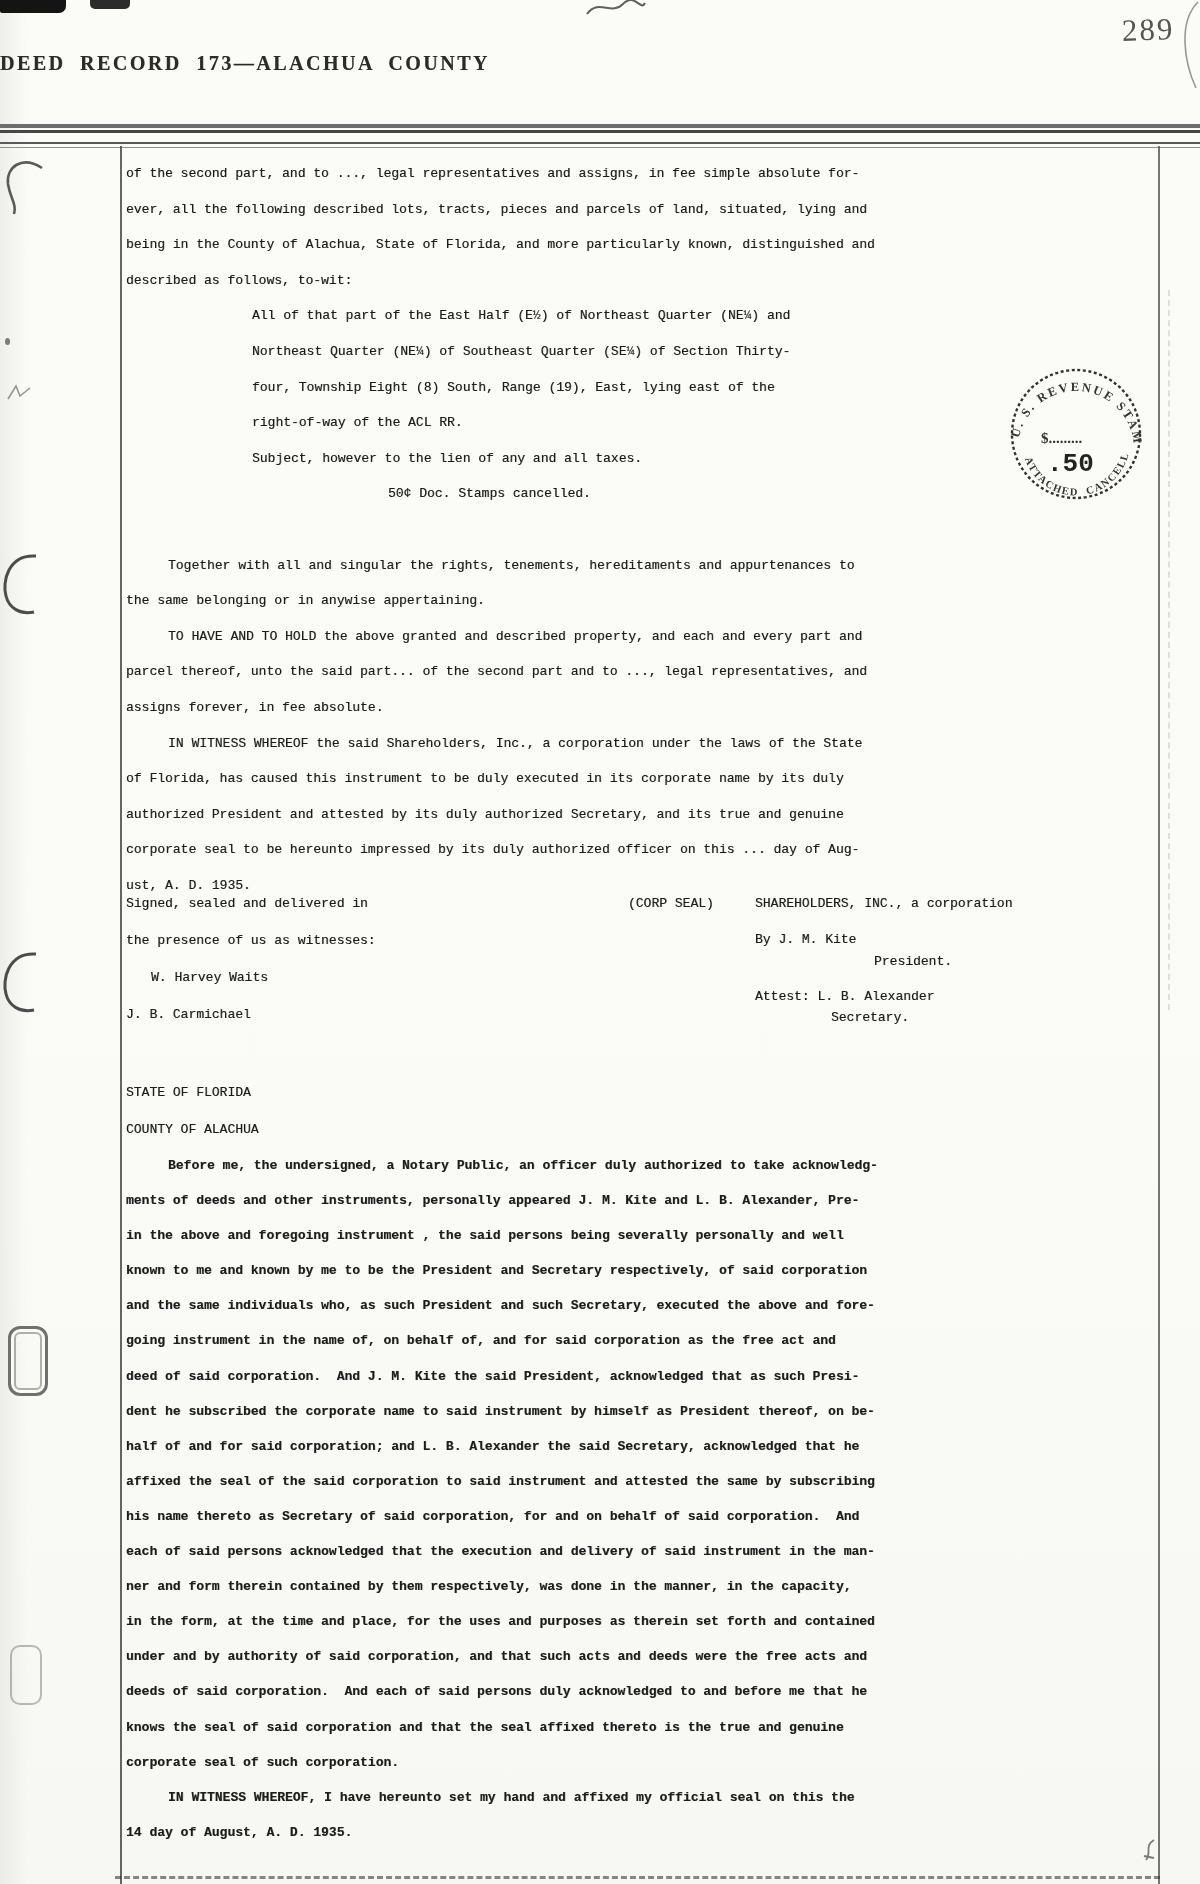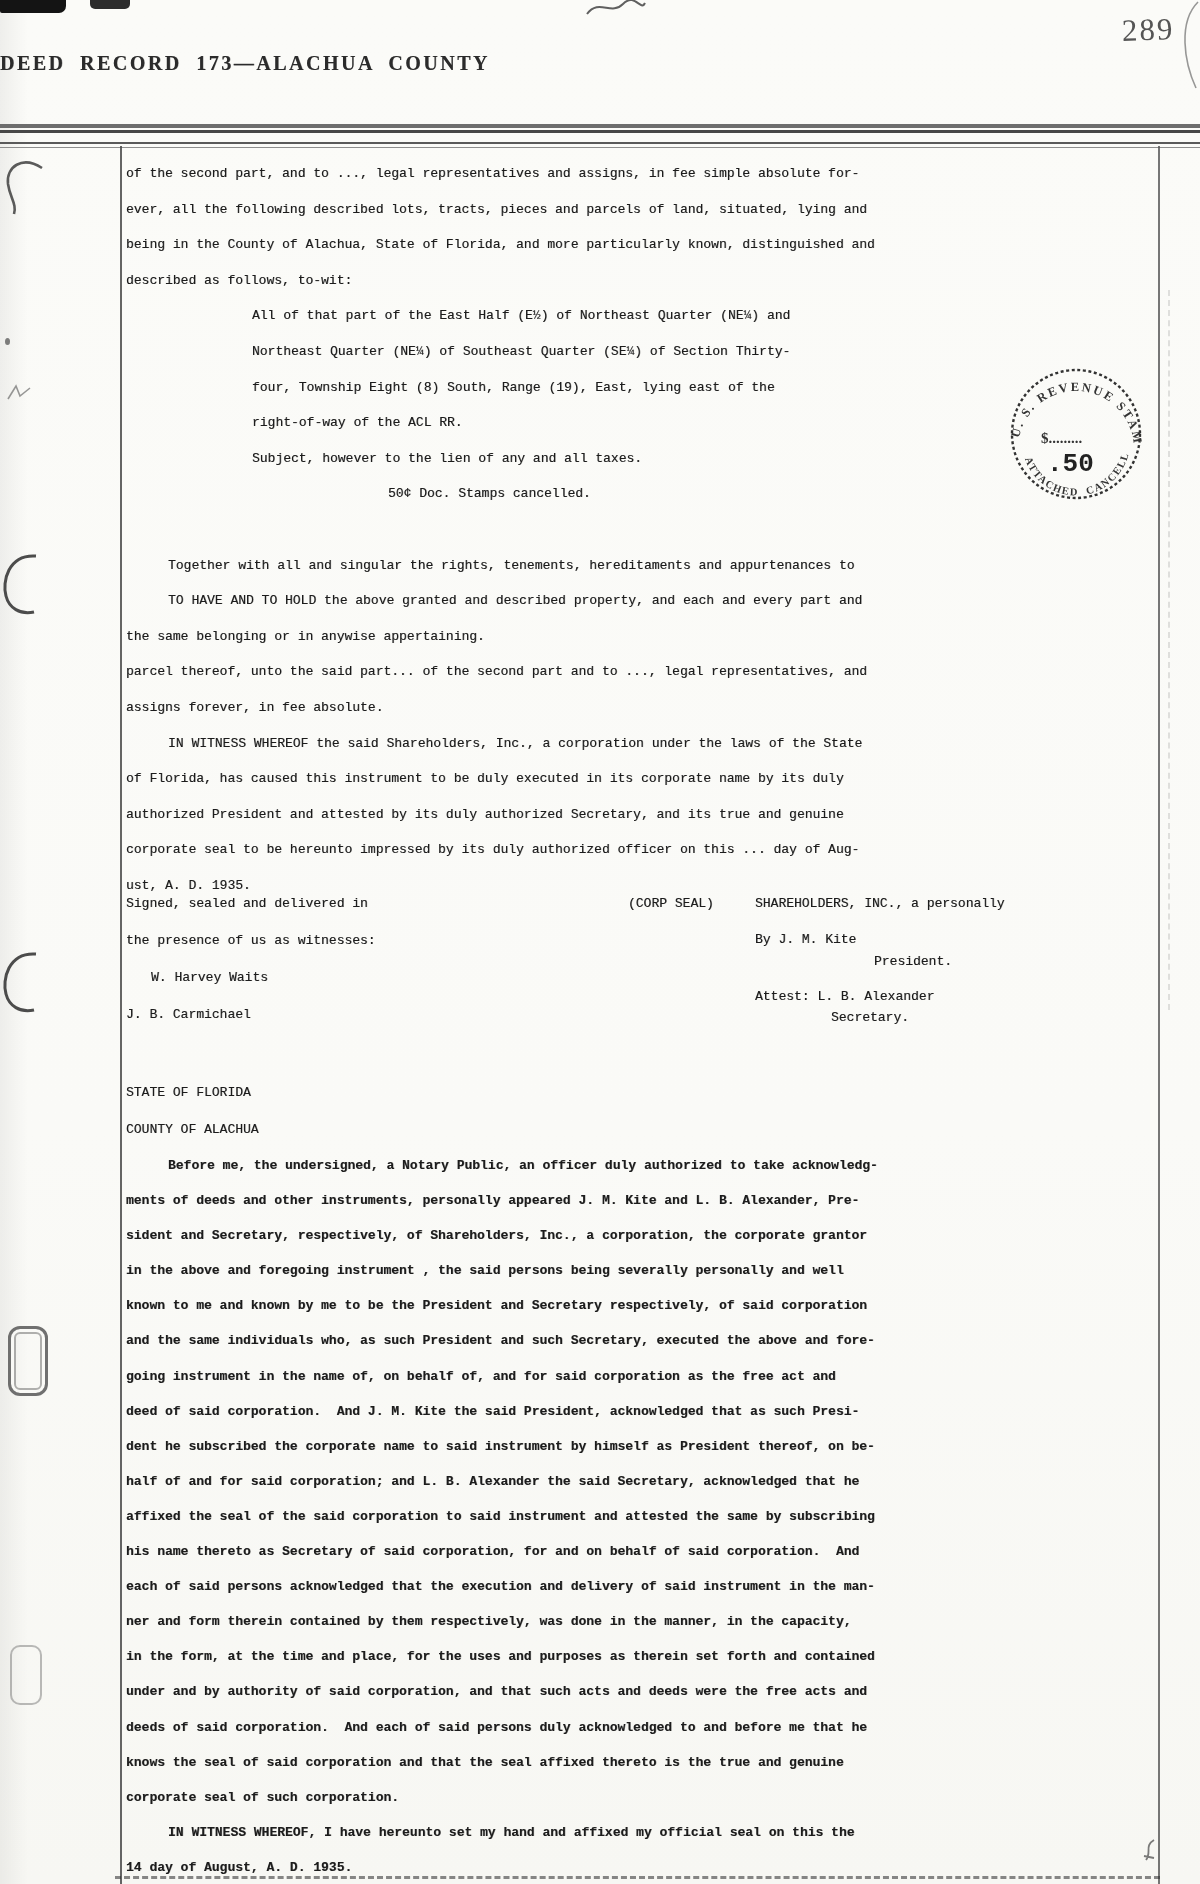--- a/index.html
+++ b/index.html
@@ -112,50 +112,49 @@
     <div class="tl">being in the County of Alachua, State of Florida, and more particularly known, distinguished and</div>
     <div class="tl">described as follows, to-wit:</div>
     <div class="tl ind-desc">All of that part of the East Half (E½) of Northeast Quarter (NE¼) and</div>
     <div class="tl ind-desc">Northeast Quarter (NE¼) of Southeast Quarter (SE¼) of Section Thirty-</div>
     <div class="tl ind-desc">four, Township Eight (8) South, Range (19), East, lying east of the</div>
     <div class="tl ind-desc">right-of-way of the ACL RR.</div>
     <div class="tl ind-desc">Subject, however to the lien of any and all taxes.</div>
     <div class="tl ind-stamp">50¢ Doc. Stamps cancelled.</div>
     <div class="tl"></div>
     <div class="tl ind-para">Together with all and singular the rights, tenements, hereditaments and appurtenances to</div>
+    <div class="tl">the same belonging or in anywise appertaining.</div>
     <div class="tl ind-para">TO HAVE AND TO HOLD the above granted and described property, and each and every part and</div>
-    <div class="tl">the same belonging or in anywise appertaining.</div>
     <div class="tl">parcel thereof, unto the said part... of the second part and to ..., legal representatives, and</div>
     <div class="tl">assigns forever, in fee absolute.</div>
     <div class="tl ind-para">IN WITNESS WHEREOF the said Shareholders, Inc., a corporation under the laws of the State</div>
     <div class="tl">of Florida, has caused this instrument to be duly executed in its corporate name by its duly</div>
     <div class="tl">authorized President and attested by its duly authorized Secretary, and its true and genuine</div>
     <div class="tl">corporate seal to be hereunto impressed by its duly authorized officer on this ... day of Aug-</div>
     <div class="tl">ust, A. D. 1935.</div>
   </div>
 
   <div class="sig-block typ">
     <span style="left:0;top:0;">Signed, sealed and delivered in</span>
     <span style="left:502px;top:0;">(CORP SEAL)</span>
-    <span style="left:629px;top:0;">SHAREHOLDERS, INC., a personally</span>
+    <span style="left:629px;top:0;">SHAREHOLDERS, INC., a corporation</span>
     <span style="left:0;top:37px;">the presence of us as witnesses:</span>
     <span style="left:629px;top:36px;">By J. M. Kite</span>
     <span style="left:748px;top:58px;">President.</span>
     <span style="left:16px;top:74px;margin-left:9px;">W. Harvey Waits</span>
     <span style="left:629px;top:93px;">Attest: L. B. Alexander</span>
     <span style="left:705px;top:114px;">Secretary.</span>
     <span style="left:0;top:111px;">J. B. Carmichael</span>
   </div>
 
   <div class="col-b typ">
     <div class="hd">STATE OF FLORIDA</div>
     <div class="hd">COUNTY OF ALACHUA</div>
     <div class="tl ind-para">Before me, the undersigned, a Notary Public, an officer duly authorized to take acknowledg-</div>
     <div class="tl">ments of deeds and other instruments, personally appeared J. M. Kite and L. B. Alexander, Pre-</div>
-    <div class="tl">sident and Secretary, respectively, of Shareholders, Inc., a corporation, the corporate grantor</div>
     <div class="tl">in the above and foregoing instrument , the said persons being severally personally and well</div>
     <div class="tl">known to me and known by me to be the President and Secretary respectively, of said corporation</div>
     <div class="tl">and the same individuals who, as such President and such Secretary, executed the above and fore-</div>
     <div class="tl">going instrument in the name of, on behalf of, and for said corporation as the free act and</div>
     <div class="tl">deed of said corporation.  And J. M. Kite the said President, acknowledged that as such Presi-</div>
     <div class="tl">dent he subscribed the corporate name to said instrument by himself as President thereof, on be-</div>
     <div class="tl">half of and for said corporation; and L. B. Alexander the said Secretary, acknowledged that he</div>
     <div class="tl">affixed the seal of the said corporation to said instrument and attested the same by subscribing</div>
     <div class="tl">his name thereto as Secretary of said corporation, for and on behalf of said corporation.  And</div>
     <div class="tl">each of said persons acknowledged that the execution and delivery of said instrument in the man-</div>

